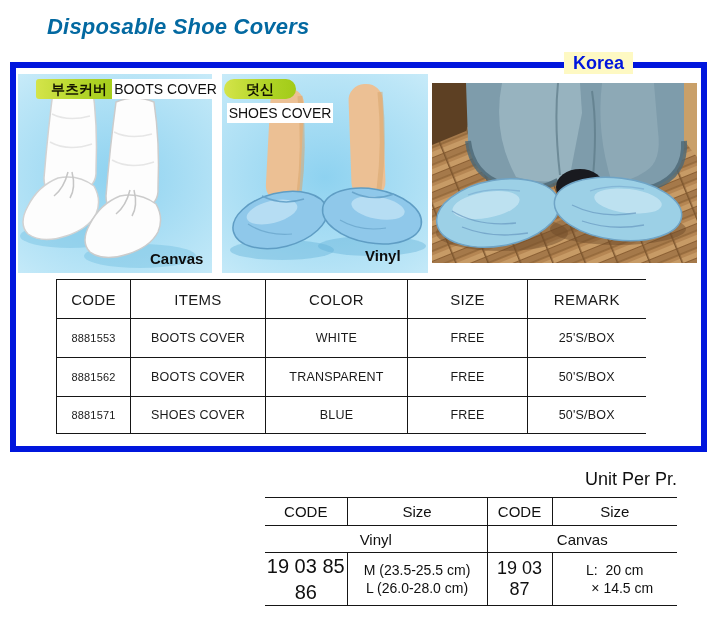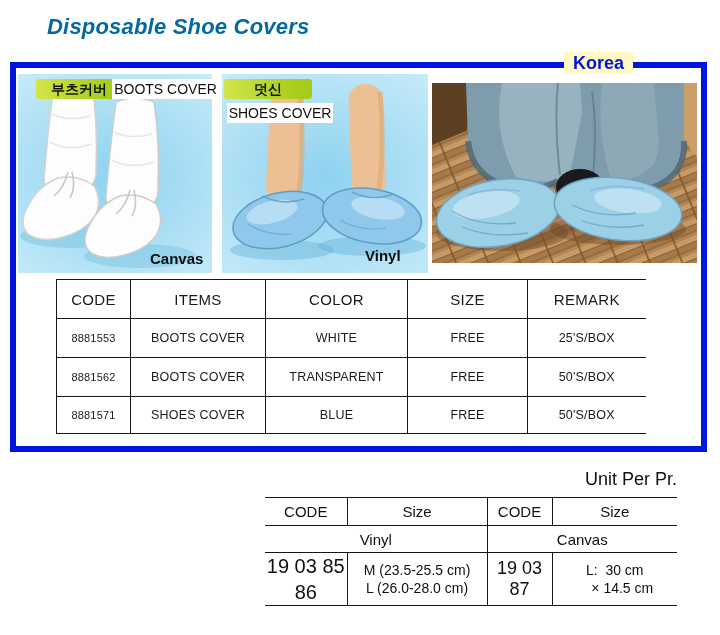--- a/index.html
+++ b/index.html
@@ -155,21 +155,21 @@
         </g>
         <ellipse cx="54" cy="122" rx="34" ry="13" fill="#cfeaf6" opacity="0.65" transform="rotate(-10 54 122)"></ellipse>
         <ellipse cx="196" cy="118" rx="34" ry="12" fill="#cfeaf6" opacity="0.65" transform="rotate(7 196 118)"></ellipse>
         <path d="M20,128 q26,16 64,12 M30,144 q30,12 66,6 M140,122 q28,14 64,8 M150,138 q30,10 62,4" stroke="#6898c0" stroke-width="1.3" fill="none" opacity="0.7"></path>
         <path d="M36,112 q22,-8 52,-4 M158,108 q24,-8 54,-2" stroke="#7fb2d4" stroke-width="1.3" fill="none" opacity="0.8"></path>
       </svg>
     </div>
 
     <div class="chip chip-green" style="left:6px; top:11px; width:86px;margin-left:14px;">부츠커버</div>
     <div class="chip chip-white" style="left:96px; top:11px; width:107px;">BOOTS COVER</div>
-    <div class="chip chip-green" style="left:208px; top:11px; width:88px;">덧신</div>
+    <div class="chip chip-green" style="left:208px; top:11px; width:72px;border-radius:10px;">덧신</div>
     <div class="chip chip-white" style="left:211px; top:35px; width:106px;">SHOES COVER</div>
 
     <div class="material-label" style="left:134px; top:182px;">Canvas</div>
     <div class="material-label" style="left:349px; top:179px;">Vinyl</div>
 
     <table class="main-table">
       <colgroup>
         <col style="width:74px">
           <col style="width:135px">
           <col style="width:142px">
@@ -233,20 +233,20 @@
         <td class="ot-code">
           <div>19 03 85</div>
           <div>86</div>
         </td>
         <td class="ot-size vl">
           <div>M (23.5-25.5 cm)</div>
           <div>L (26.0-28.0 cm)</div>
         </td>
         <td class="ot-code-c vl">19 03 87</td>
         <td class="ot-size-c vl">
-          <div class="pre">L:  30 cm</div>
+          <div class="pre">L:  20 cm</div>
           <div class="indent">× 14.5 cm</div>
         </td>
       </tr>
     </tbody>
   </table>
 
 </div>
 
 </body></html>

